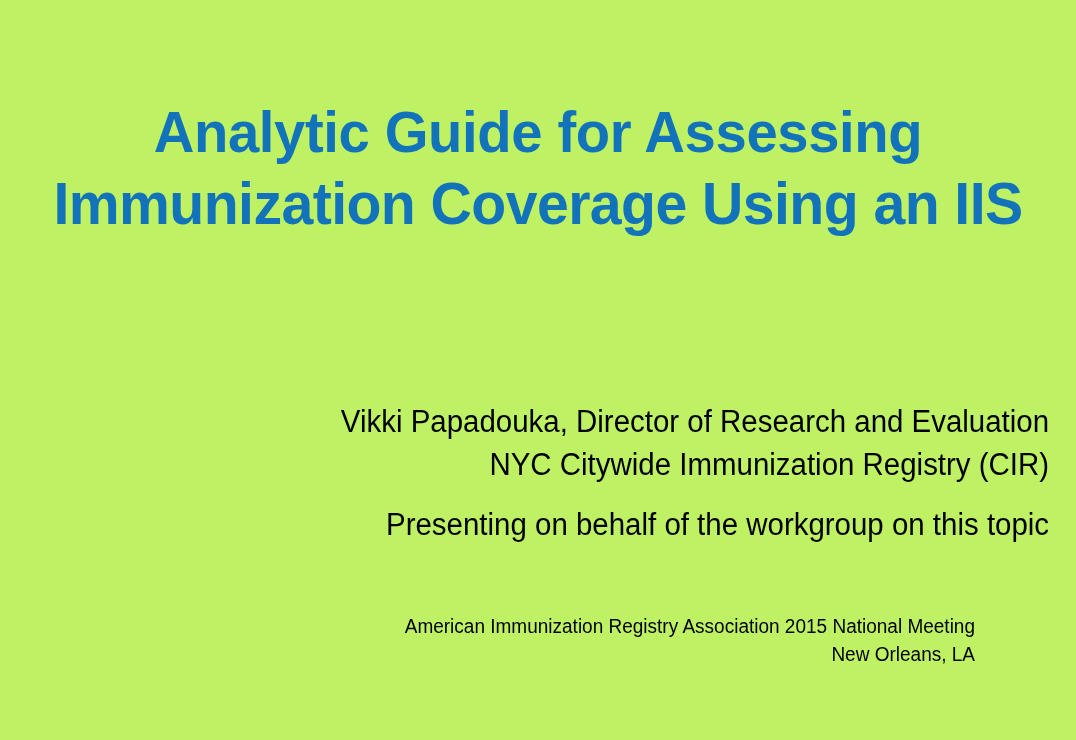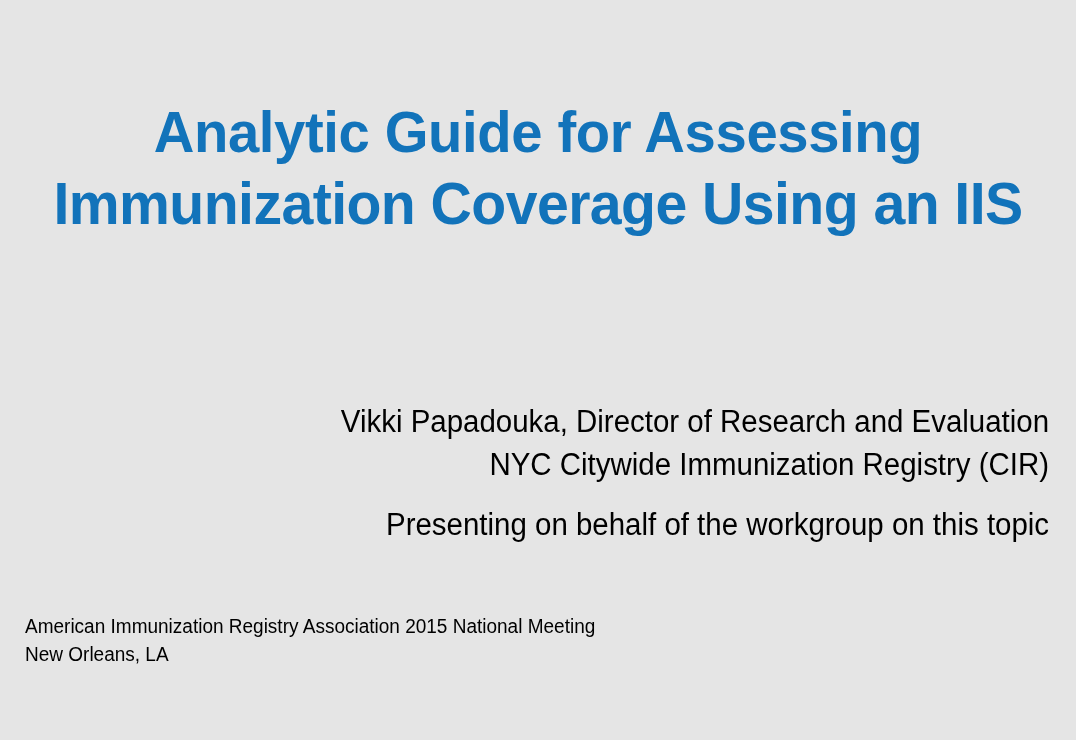--- a/index.html
+++ b/index.html
@@ -12,21 +12,21 @@
     height: 740px;
     background: #ffffff;
     font-family: "Liberation Sans", sans-serif;
     overflow: hidden;
   }
 
   .slide {
     position: relative;
     width: 1076px;
     height: 740px;
-    background: #e5e5e5;
+    background: #bef264;
   }
 
   
   .title-block {
     position: absolute;
     left: 0;
     top: 96px;
     width: 1076px;
     text-align: center;
   }
@@ -69,21 +69,21 @@
   .presenter-line.spaced {
     margin-top: 17px;
   }
 
   
   .conference-block {
     position: absolute;
     left: 0;
     top: 612px;
     width: 1000px;
-    text-align: left;
+    text-align: right;
   }
   .conference-line {
     display: block;
     color: #000000;
     font-family: "Liberation Sans", sans-serif;
     font-weight: normal;
     font-size: 20px;
     line-height: 28px;
     white-space: nowrap;
     transform: scaleX(0.95);

